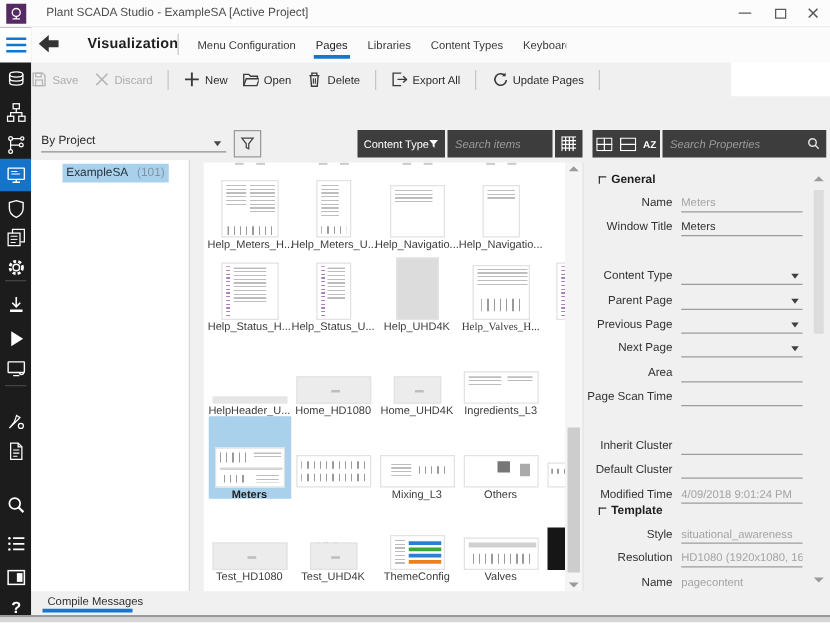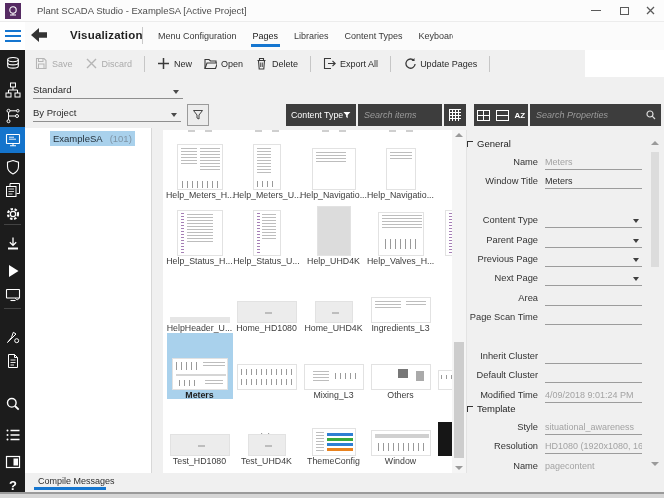--- a/index.html
+++ b/index.html
@@ -17,21 +17,21 @@
 .hamburger{position:absolute;left:0;top:0;width:25px;height:28px;background:#fff;display:flex;flex-direction:column;align-items:center;justify-content:center;gap:2.5px}
 .hamburger div{width:16px;height:2.5px;background:#1576d0}
 .navrow{left:25px;top:22px;width:639px;height:28px;background:#fbfbfb}
 .back{left:31px;top:28px}
 .sect{left:70px;top:29px;font-size:11.5px;font-weight:bold;color:#1f1f1f;letter-spacing:.2px}
 .navdiv{left:142px;top:27px;width:1px;height:17px;background:#c9c9c9}
 .tabs{left:150px;top:22px;height:28px;display:flex;overflow:hidden;width:303px}
 .tab{position:relative;padding:0 8px;font-size:9px;color:#3a3a3a;display:flex;align-items:center;white-space:nowrap}
 .tab.active{color:#1a1a1a}
 .tab.active::after{content:"";position:absolute;left:6px;right:6px;bottom:3px;height:3px;background:#1576d0}
-.toolbar{left:25px;top:50px;width:560px;height:27px;background:#f0f0f0;display:flex;align-items:center;padding-left:10px}
+.toolbar{left:25px;top:50px;width:560px;height:27px;background:#f0f0f0;display:flex;align-items:center;padding-left:0}
 .tb-item{display:flex;align-items:center;gap:4px;margin-right:12px;font-size:9px;color:#2a2a2a;white-space:nowrap}
 .tb-item.disabled{color:#ababab}
 .tb-div{width:1px;height:16px;background:#c6c6c6;margin-right:12px}
 .contentbg{left:25px;top:77px;width:639px;height:396px;background:#f0f0f0}
 .combo{position:absolute;border-bottom:1px solid #8f8f8f;font-size:9.5px;color:#2b2b2b}
 .combo .caret{position:absolute;right:8px;top:6px}
 .caret{width:0;height:0;border-left:3.5px solid transparent;border-right:3.5px solid transparent;border-top:4px solid #4a4a4a}
 .filterbtn{left:187px;top:104px;width:22px;height:22px;background:#ececec;border:1px solid #9a9a9a;display:flex;align-items:center;justify-content:center}
 .darkbox{position:absolute;background:#3d3d3d;height:22px;top:104px;display:flex;align-items:center;white-space:nowrap}
 .ph{font-size:9px;font-style:italic;color:#9b9b9b;padding-left:6px}
@@ -51,21 +51,21 @@
 .gthumb{position:absolute;left:2px;width:10px;background:#cdcdcd}
 .arrow-up{width:0;height:0;border-left:4px solid transparent;border-right:4px solid transparent;border-bottom:4px solid #9a9a9a}
 .arrow-dn{width:0;height:0;border-left:4px solid transparent;border-right:4px solid transparent;border-top:4px solid #9a9a9a}
 .rpanel-divider{left:466px;top:130px;width:1px;height:343px;background:#e3e3e3}
 .props{left:467px;top:128px;width:180px;height:345px;overflow:hidden}
 .prow{position:absolute;left:0;width:180px;height:16px}
 .plabel{position:absolute;left:0;top:2px;width:71px;text-align:right;font-size:9.3px;color:#333;white-space:nowrap}
 .pfield{position:absolute;left:78px;top:0;width:97px;height:15px;border-bottom:1px solid #9c9c9c;font-size:9px;line-height:15px;color:#2e2e2e;white-space:nowrap;overflow:hidden}
 .pfield.muted{color:#a3a3a3}
 .pfield .caret{position:absolute;right:3px;top:6px;border-top-color:#3f3f3f}
-.psection{position:absolute;left:0;font-size:9.5px;font-weight:normal;color:#1e1e1e;display:flex;align-items:center;gap:4px}
+.psection{position:absolute;left:12px;font-size:9.5px;font-weight:bold;color:#1e1e1e;display:flex;align-items:center;gap:4px}
 .corner{width:6px;height:6px;border-left:1.5px solid #333;border-top:1.5px solid #333}
 .pscroll{left:650px;top:138px;width:10px;height:330px}
 .bottombar{left:25px;top:473px;width:639px;height:19px;background:#f0f0f0}
 .compile{left:38px;top:476px;font-size:9px;color:#2e2e2e}
 .compileline{left:34px;top:487px;width:72px;height:3px;background:#1576d0}
 .winbottom1{left:0;top:492px;width:664px;height:2px;background:#9a9a9a}
 .winbottom2{left:0;top:494px;width:664px;height:4px;background:#d6d6d6}
 </style>
 </head>
 <body>
@@ -274,23 +274,20 @@
           <path d="M11 3.6A4.6 4.6 0 1 0 12.1 7" fill="none" stroke="#3a3a3a" stroke-width="1.3"></path>
           <path d="M11.5 1v3h-3z" fill="#3a3a3a"></path>
         </svg>
         <span>Update Pages</span>
       </div>
       <div class="tb-div"></div>
     </div>
 
   <div class="abs contentbg"></div>
 
-  <div class="abs combo" style="left:33px;top:84px;width:150px;height:15px">
-    <span>Standard</span><span class="caret" style="right:4px"></span>
-  </div>
   <div class="abs combo" style="left:33px;top:107px;width:148px;height:15px">
     <span>By Project</span><span class="caret" style="right:4px"></span>
   </div>
   <div class="abs filterbtn">
     <svg width="12" height="12" viewBox="0 0 12 12">
         <path d="M1.5 1.5h9L7 6v4L5 9V6z" fill="none" stroke="#444" stroke-width="1"></path>
       </svg>
   </div>
 
   <div class="darkbox" style="left:286px;width:70px;padding:0 5px;justify-content:space-between">
@@ -388,21 +385,21 @@
       </div>
       <div class="cell" style="left: 137px; top: 72px; height: 70px;">
         <div class="thumb" style="left: 16.5px; top: 4px; width: 34px; height: 50px; background: rgb(220, 220, 220);"></div>
         <div class="lbl" style="top: 54px;">Help_UHD4K</div>
       </div>
       <div class="cell" style="left: 204px; top: 72px; height: 70px;">
         <div class="thumb" style="left: 10.5px; top: 10px; width: 46px; height: 44px;">
           <div class="dec tx" style="left: 3px; top: 2px; width: 40px; height: 14px;"></div>
           <div class="dec ticks" style="left: 6px; top: 26px; width: 34px; height: 10px;"></div>
         </div>
-        <div class="lbl" style="top: 54px;">Help_Valves_H...</div>
+        <div class="lbl" style="top: 54px; font-family: Liberation Serif, serif;">Help_Valves_H...</div>
       </div>
       <div class="cell" style="left: 271px; top: 72px; height: 70px;">
         <div class="thumb" style="left: 10.5px; top: 8px; width: 46px; height: 46px;">
           <div class="dec pline" style="left: 3px; top: 2px; width: 3px; height: 40px;"></div>
         </div>
         <div class="lbl" style="top: 54px;">H</div>
       </div>
       <div class="cell" style="left: 3px; top: 139px; height: 70px;">
         <div class="thumb" style="left: 3.5px; top: 48px; width: 60px; height: 6px; background: rgb(230, 230, 230); border: none;"></div>
         <div class="lbl" style="top: 54px;">HelpHeader_U...</div>
@@ -487,21 +484,21 @@
           <div class="dec " style="left: 14px; top: 14px; width: 26px; height: 3px; background: rgb(45, 127, 211);"></div>
           <div class="dec " style="left: 14px; top: 19px; width: 26px; height: 3px; background: rgb(232, 130, 30);"></div>
         </div>
         <div class="lbl" style="top: 54px;">ThemeConfig</div>
       </div>
       <div class="cell" style="left: 204px; top: 272px; height: 70px;">
         <div class="thumb" style="left: 3.5px; top: 28px; width: 60px; height: 26px;">
           <div class="dec " style="left: 3px; top: 3px; width: 54px; height: 4px; background: rgb(208, 208, 208);"></div>
           <div class="dec ticks" style="left: 6px; top: 12px; width: 48px; height: 8px;"></div>
         </div>
-        <div class="lbl" style="top: 54px;">Window</div>
+        <div class="lbl" style="top: 54px;">Valves</div>
       </div>
       <div class="cell" style="left: 271px; top: 272px; height: 70px;">
         <div class="thumb" style="left: 3.5px; top: 20px; width: 60px; height: 34px; background: rgb(22, 22, 22); border: none;"></div>
         <div class="lbl" style="top: 54px;"></div>
       </div>
     </div>
 
   <div class="abs gridscroll">
     <div class="arrow-up" style="position:absolute;left:3px;top:3px"></div>
     <div class="gthumb" style="top:212px;height:116px"></div>

